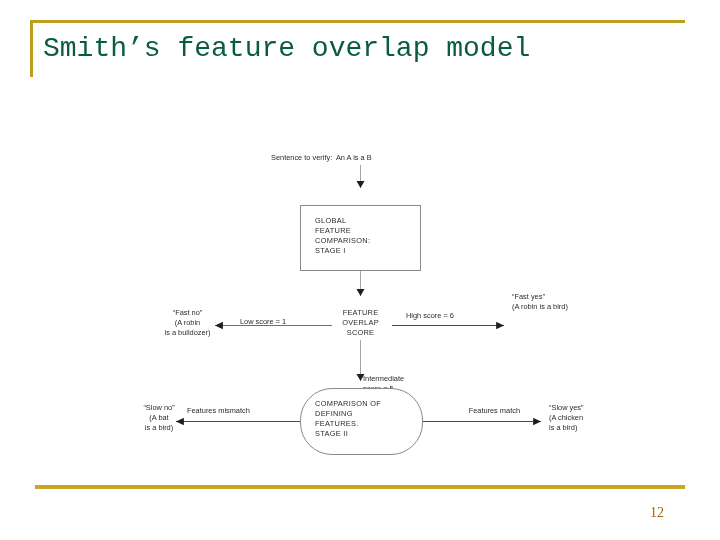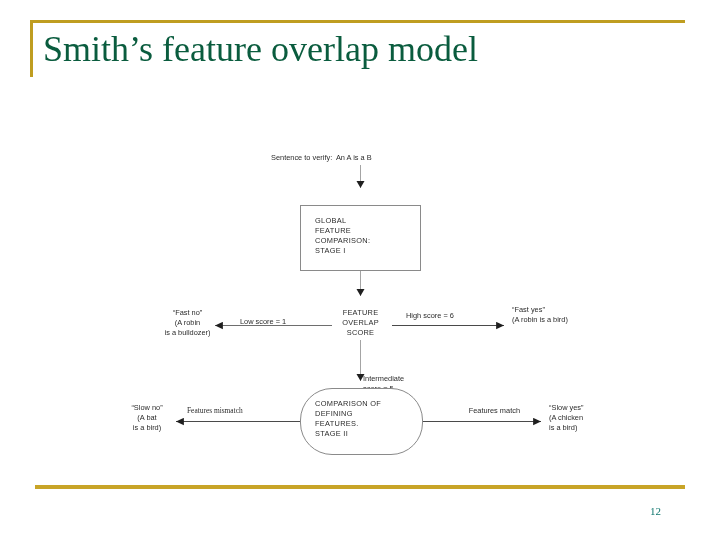--- a/index.html
+++ b/index.html
@@ -39,36 +39,36 @@
     position: absolute;
     left: 35px; top: 485px;
     width: 650px; height: 4px;
     background: #c8a427;
   }
 
   .slide-title {
     position: absolute;
     left: 43px; top: 26px;
     width: 630px;
-    font-family: Liberation Serif, serif;
-    font-size: 36px;
+    font-family: Liberation Mono, monospace;
+    font-size: 28px;
     line-height: 46px;
     color: #0a5c3e;
     white-space: nowrap;
     letter-spacing: 0px;
   }
 
   .page-number {
     position: absolute;
     left: 650px; top: 505px;
     width: 40px;
     text-align: left;
     font-family: "Liberation Serif", serif;
-    font-size: 11px;
-    color: #0f766e;
+    font-size: 14px;
+    color: #a16207;
   }
 
   
   #diagram {
     position: absolute;
     left: 0; top: 0;
     width: 720px; height: 540px;
   }
   #diagram svg {
     position: absolute;
@@ -157,35 +157,35 @@
     <div class="dg-text upper center" style="left:330px; top:308px; width:61px; line-height:10.2px;">FEATURE
 OVERLAP
 SCORE</div>
 
     <div class="dg-text" style="left:240px; top:311px; width:88px;margin-top:6px;">Low score = 1</div>
     <div class="dg-text right" style="left:163px; top:308px; width:49px; line-height:10.2px;">“Fast no”
 (A robin
 is a bulldozer)</div>
 
     <div class="dg-text" style="left:406px; top:311px; width:92px;">High score = 6</div>
-    <div class="dg-text" style="left:512px; top:305px; width:110px; line-height:10.2px;">“Fast yes”
+    <div class="dg-text" style="left:512px; top:292px; width:110px; line-height:10.2px;">“Fast yes”
 (A robin is a bird)</div>
 
     <div class="dg-text" style="left:363px; top:374px; width:80px; line-height:10.2px;">Intermediate
 score = 5</div>
 
     <div class="dg-box" style="left:300px; top:388px; width:123px; height:67px;border-radius:32px;">
       <div class="dg-box-label">COMPARISON OF
 DEFINING
 FEATURES.
 STAGE II</div>
     </div>
 
-    <div class="dg-text" style="left:187px; top:406px; width:106px;font-family:Liberation Serif, serif;">Features mismatch</div>
-    <div class="dg-text right" style="left:122px; top:403px; width:50px; line-height:10.2px;">“Slow no”
+    <div class="dg-text" style="left:187px; top:406px; width:106px;">Features mismatch</div>
+    <div class="dg-text right" style="left:134px; top:403px; width:50px; line-height:10.2px;">“Slow no”
 (A bat
 is a bird)</div>
 
     <div class="dg-text" style="left:434px; top:406px; width:86px;text-align:right;">Features match</div>
     <div class="dg-text" style="left:549px; top:403px; width:80px; line-height:10.2px;">“Slow yes”
 (A chicken
 is a bird)</div>
 
   </div>
 

